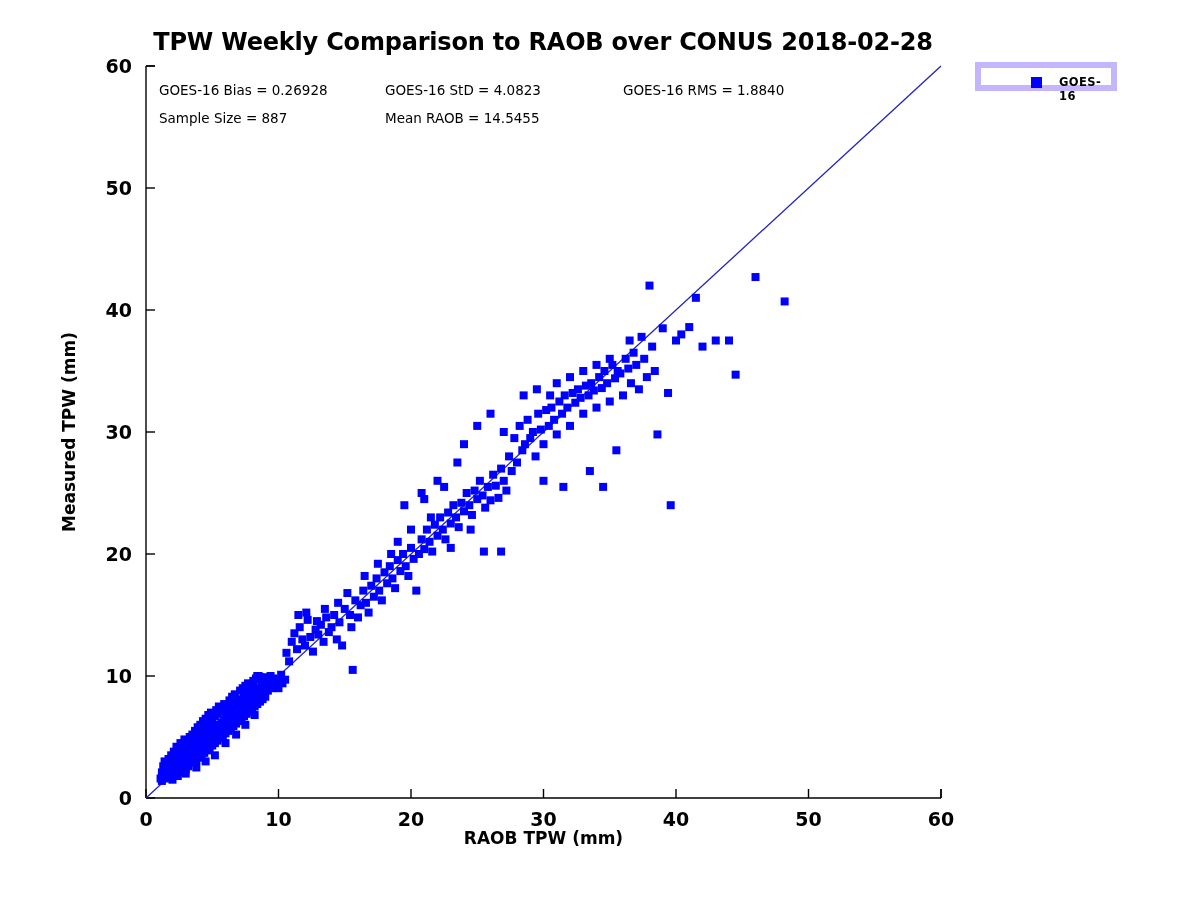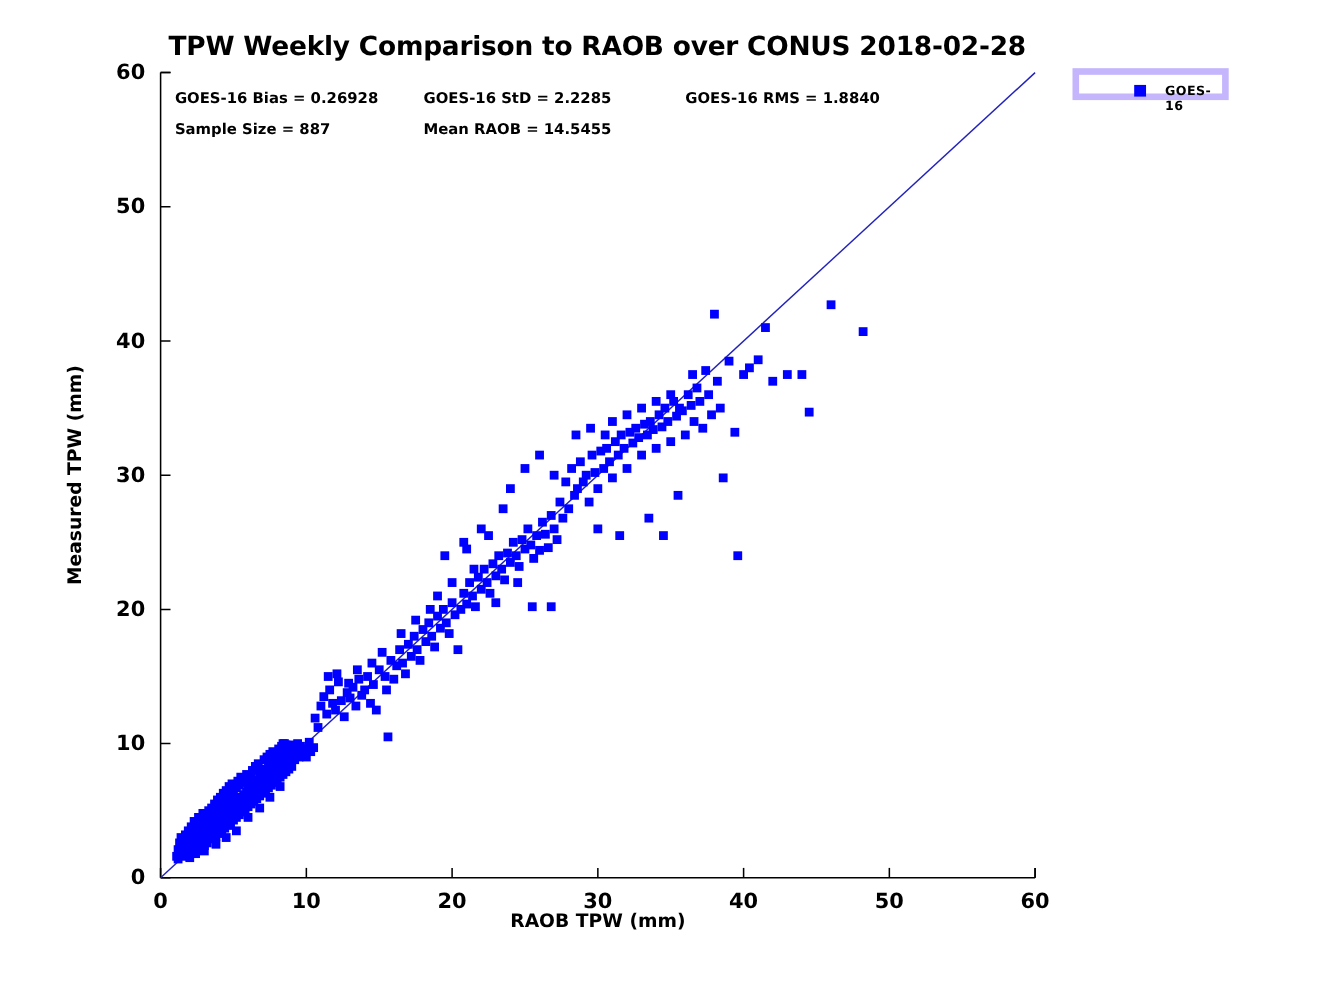--- a/index.html
+++ b/index.html
@@ -28,21 +28,21 @@
     width: 1060px;
     text-align: center;
     font-size: 24px;
     font-weight: bold;
     letter-spacing: -0.2px;
     font-family: "DejaVu Sans", sans-serif;
   }
   .stat-line {
     position: absolute;
     font-size: 13.5px;
-    font-weight: bold;
+    font-weight: normal;
     white-space: nowrap;
     font-family: "DejaVu Sans", sans-serif;
   }
   #stat-bias   { left: 146px; top: 82px; }
   #stat-std    { left: 372px; top: 82px; }
   #stat-rms    { left: 610px; top: 82px; }
   #stat-n      { left: 146px; top: 110px; }
   #stat-mean   { left: 372px; top: 110px; text-align: right; }
   #plot-svg {
     position: absolute;
@@ -115,21 +115,21 @@
   }
 </style>
 </head>
 <body>
 
 <div id="figure">
 
   <div id="chart-title">TPW Weekly Comparison to RAOB over CONUS 2018-02-28</div>
 
   <div class="stat-line" id="stat-bias">GOES-16 Bias = 0.26928</div>
-  <div class="stat-line" id="stat-std">GOES-16 StD = 2.2285</div>
+  <div class="stat-line" id="stat-std">GOES-16 StD = 4.0823</div>
   <div class="stat-line" id="stat-rms">GOES-16 RMS = 1.8840</div>
   <div class="stat-line" id="stat-n">Sample Size = 887</div>
   <div class="stat-line" id="stat-mean">Mean RAOB = 14.5455</div>
 
   <svg id="plot-svg" xmlns="http://www.w3.org/2000/svg">
     <g id="axis-lines">
         <line x1="133" y1="66" x2="133" y2="798" stroke="#000" stroke-width="1.4"></line>
         <line x1="133" y1="798" x2="928" y2="798" stroke="#000" stroke-width="1.4"></line>
         <line x1="133" y1="66" x2="142" y2="66" stroke="#000" stroke-width="1.4"></line>
         <line x1="928" y1="798" x2="928" y2="789" stroke="#000" stroke-width="1.4"></line>

